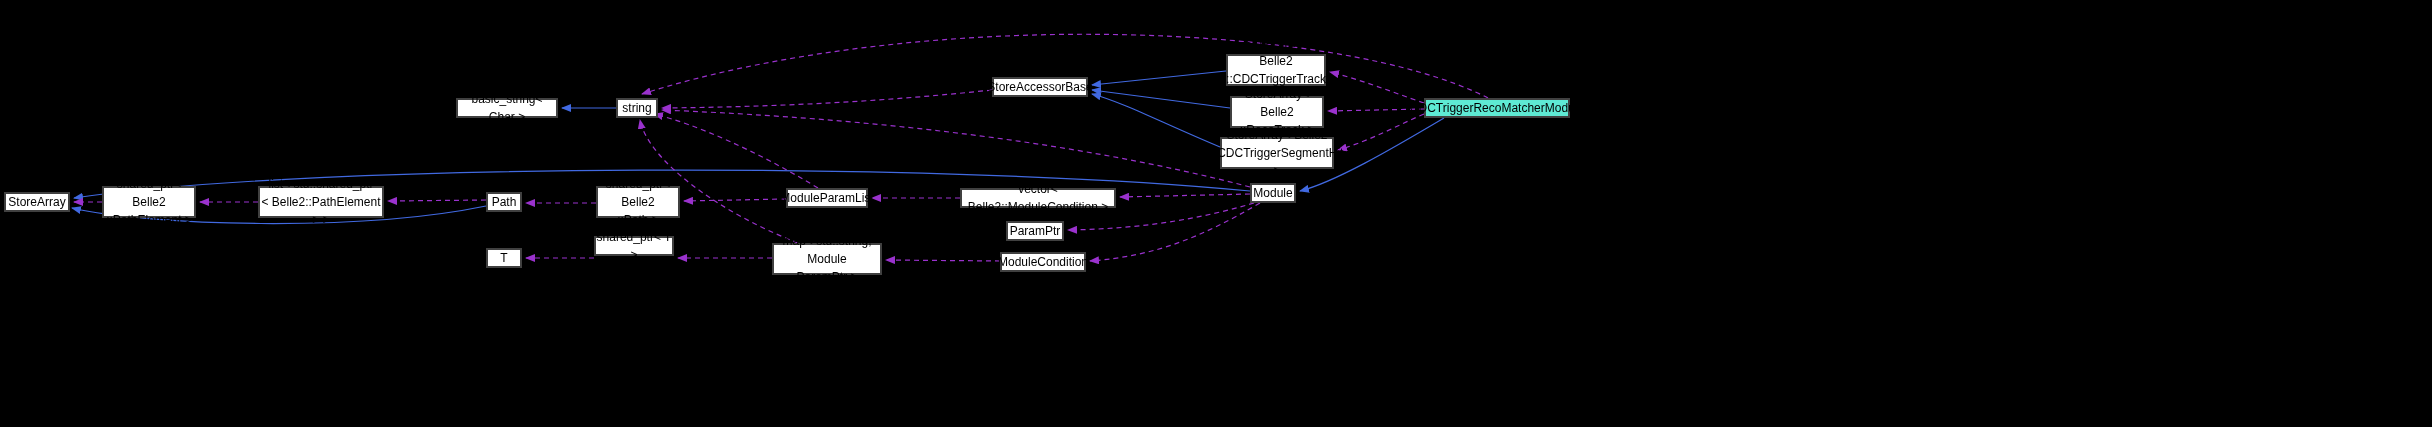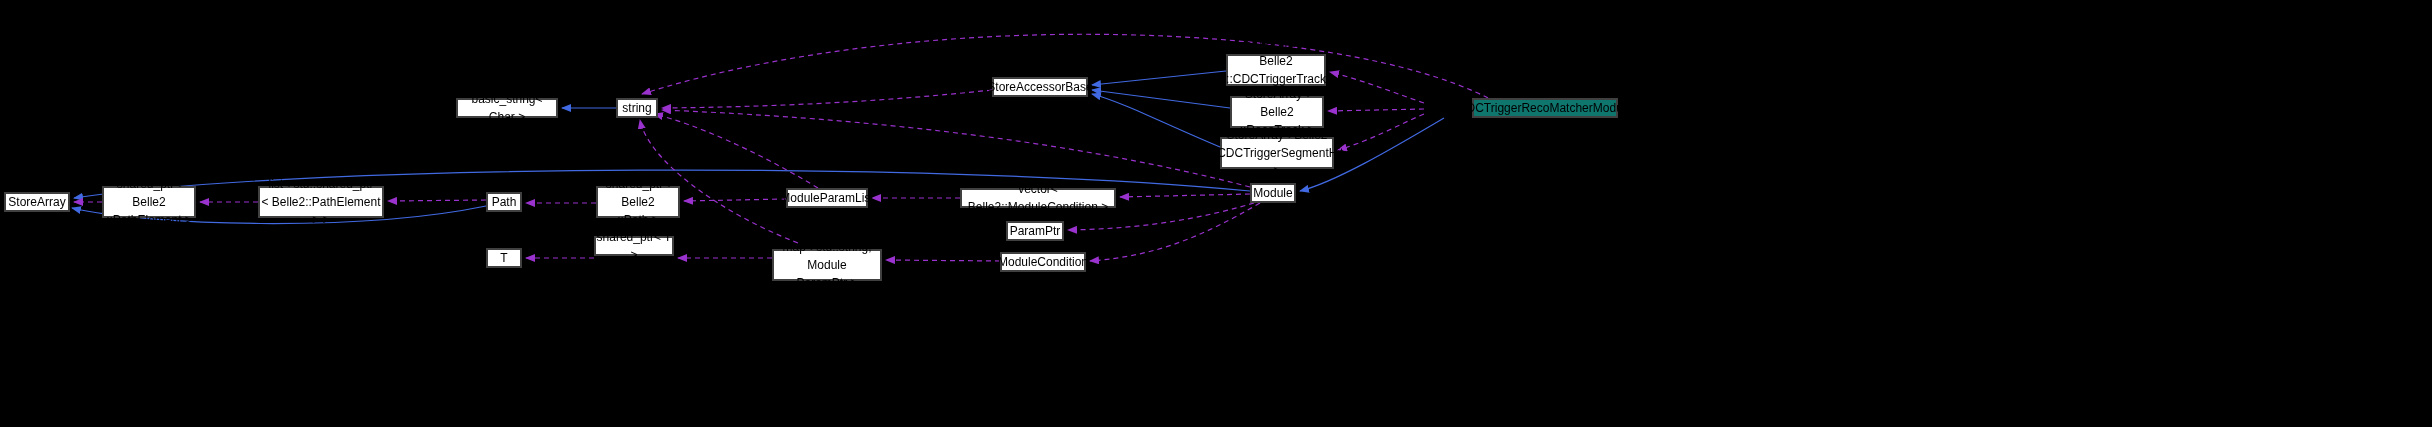--- a/index.html
+++ b/index.html
@@ -30,23 +30,22 @@
     display: flex;
     align-items: center;
     justify-content: center;
     text-align: center;
     white-space: pre-line;
     font-size: 12px;
     line-height: 18px;
     cursor: pointer;
   }
   .node.highlight {
-    background: #0f766e;
+    background: #5eead4;
     cursor: default;
-    margin-left: 48px;
   }
   .edge-inherit { stroke: #4169e1; stroke-width: 1.2; fill: none; }
   .edge-usage  { stroke: #9a32cd; stroke-width: 1.2; fill: none; stroke-dasharray: 5,4; }
 </style>
 </head>
 <body>
 
 <div class="canvas">
 
   <svg class="edges" width="2432" height="427" viewBox="0 0 2432 427">
@@ -124,18 +123,18 @@
   <div class="node" style="left:960px;top:188px;width:156px;height:20px">vector&lt; Belle2::ModuleCondition &gt;</div>
 
   <div class="node" style="left:1250px;top:183px;width:46px;height:20px">Module</div>
 
   <div class="node" style="left:1006px;top:221px;width:58px;height:20px">ParamPtr</div>
 
   <div class="node" style="left:486px;top:248px;width:36px;height:20px">T</div>
 
   <div class="node" style="left:594px;top:236px;width:80px;height:20px">shared_ptr&lt; T &gt;</div>
 
-  <div class="node" style="left:772px;top:249px;width:110px;height:32px">map&lt; std::string, Module
+  <div class="node" style="left:772px;top:243px;width:110px;height:32px">map&lt; std::string, Module
 ParamPtr &gt;</div>
 
   <div class="node" style="left:1000px;top:252px;width:86px;height:20px">ModuleCondition</div>
 
 </div>
 
 </body></html>

